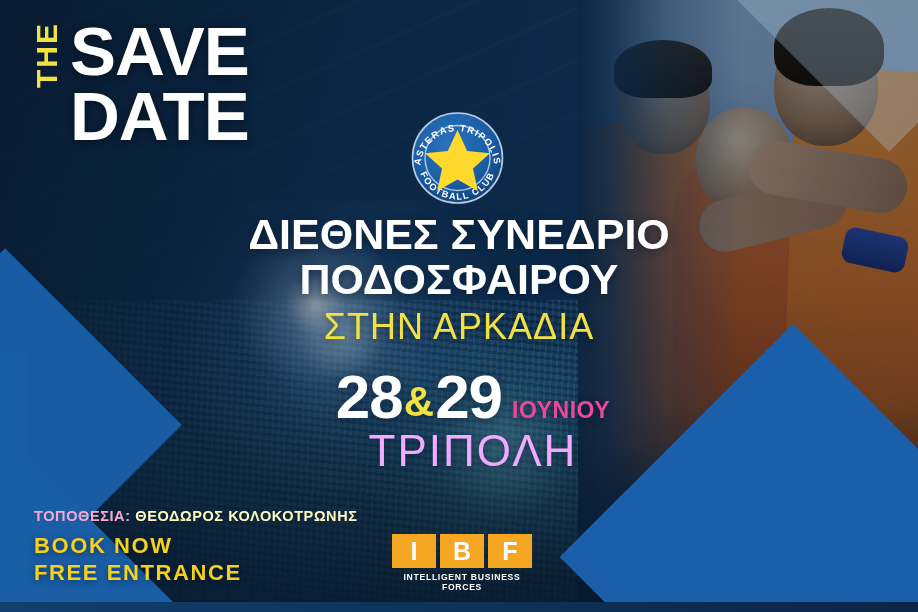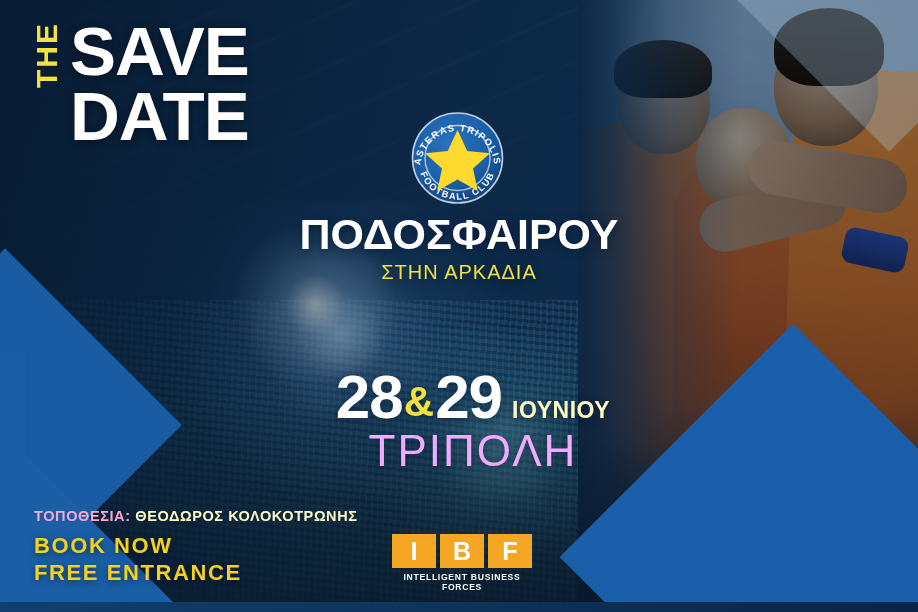--- a/index.html
+++ b/index.html
@@ -202,39 +202,39 @@
     color:#ffffff;
     font-size:43px;
     font-weight:bold;
     letter-spacing:0px;
     line-height:1.05;
     text-shadow:0 2px 10px rgba(0,20,45,.55);
   }
   .hl-sub {
     margin-top:4px;
     color:#f2e141;
-    font-size:20px;
+    font-size:36px;
     font-weight:normal;
     letter-spacing:1px;
     text-shadow:0 2px 8px rgba(0,20,45,.5);
   }
 
   
   .dates {
     position:absolute; left:0; right:0; top:366px;
     text-align:center;
     padding-left:28px;
   }
   .date-line {
     display:inline-flex; align-items:baseline; justify-content:center;
     text-shadow:0 2px 10px rgba(0,20,45,.55);
   }
   .d-num { color:#ffffff; font-size:62px; font-weight:bold; letter-spacing:-1px; line-height:1; }
   .d-amp { color:#f2e141; font-size:42px; font-weight:bold; line-height:1; padding:0 1px; position:relative; top:-2px; }
-  .d-month { color:#fef9c3; font-size:23px; font-weight:bold; letter-spacing:.5px; margin-left:10px; }
+  .d-month { color:#ec4899; font-size:23px; font-weight:bold; letter-spacing:.5px; margin-left:10px; }
   .d-city {
     margin-top:-2px;
     color:#f0abfc;
     font-size:44px; font-weight:normal; letter-spacing:2px;
     text-shadow:0 2px 8px rgba(0,20,45,.5);
   }
 
   
   .venue {
     position:absolute; left:34px; top:508px;
@@ -334,20 +334,21 @@
         <textPath href="#arcTop" startOffset="50%" text-anchor="middle">ASTERAS TRIPOLIS</textPath>
       </text>
       <text font-family="'Liberation Sans', sans-serif" font-size="9.2" font-weight="bold" fill="#ffffff" letter-spacing="1.4">
         <textPath href="#arcBot" startOffset="50%" text-anchor="middle">FOOTBALL CLUB</textPath>
       </text>
       <polygon fill="#ffd92e" points="52.5,22 62.2,43.0 85.0,45.2 68.0,60.6 72.8,83.0 52.5,71.4 32.2,83.0 37.0,60.6 20.0,45.2 42.8,43.0"></polygon>
     </svg>
   </div>
 
   <div class="headline">
+    <div class="hl-1">ΔΙΕΘΝΕΣ ΣΥΝΕΔΡΙΟ</div>
     <div class="hl-2">ΠΟΔΟΣΦΑΙΡΟΥ</div>
     <div class="hl-sub">ΣΤΗΝ ΑΡΚΑΔΙΑ</div>
   </div>
 
   <div class="dates">
     <div class="date-line">
       <span class="d-num">28</span>
       <span class="d-amp">&amp;</span>
       <span class="d-num">29</span>
       <span class="d-month">ΙΟΥΝΙΟΥ</span>

